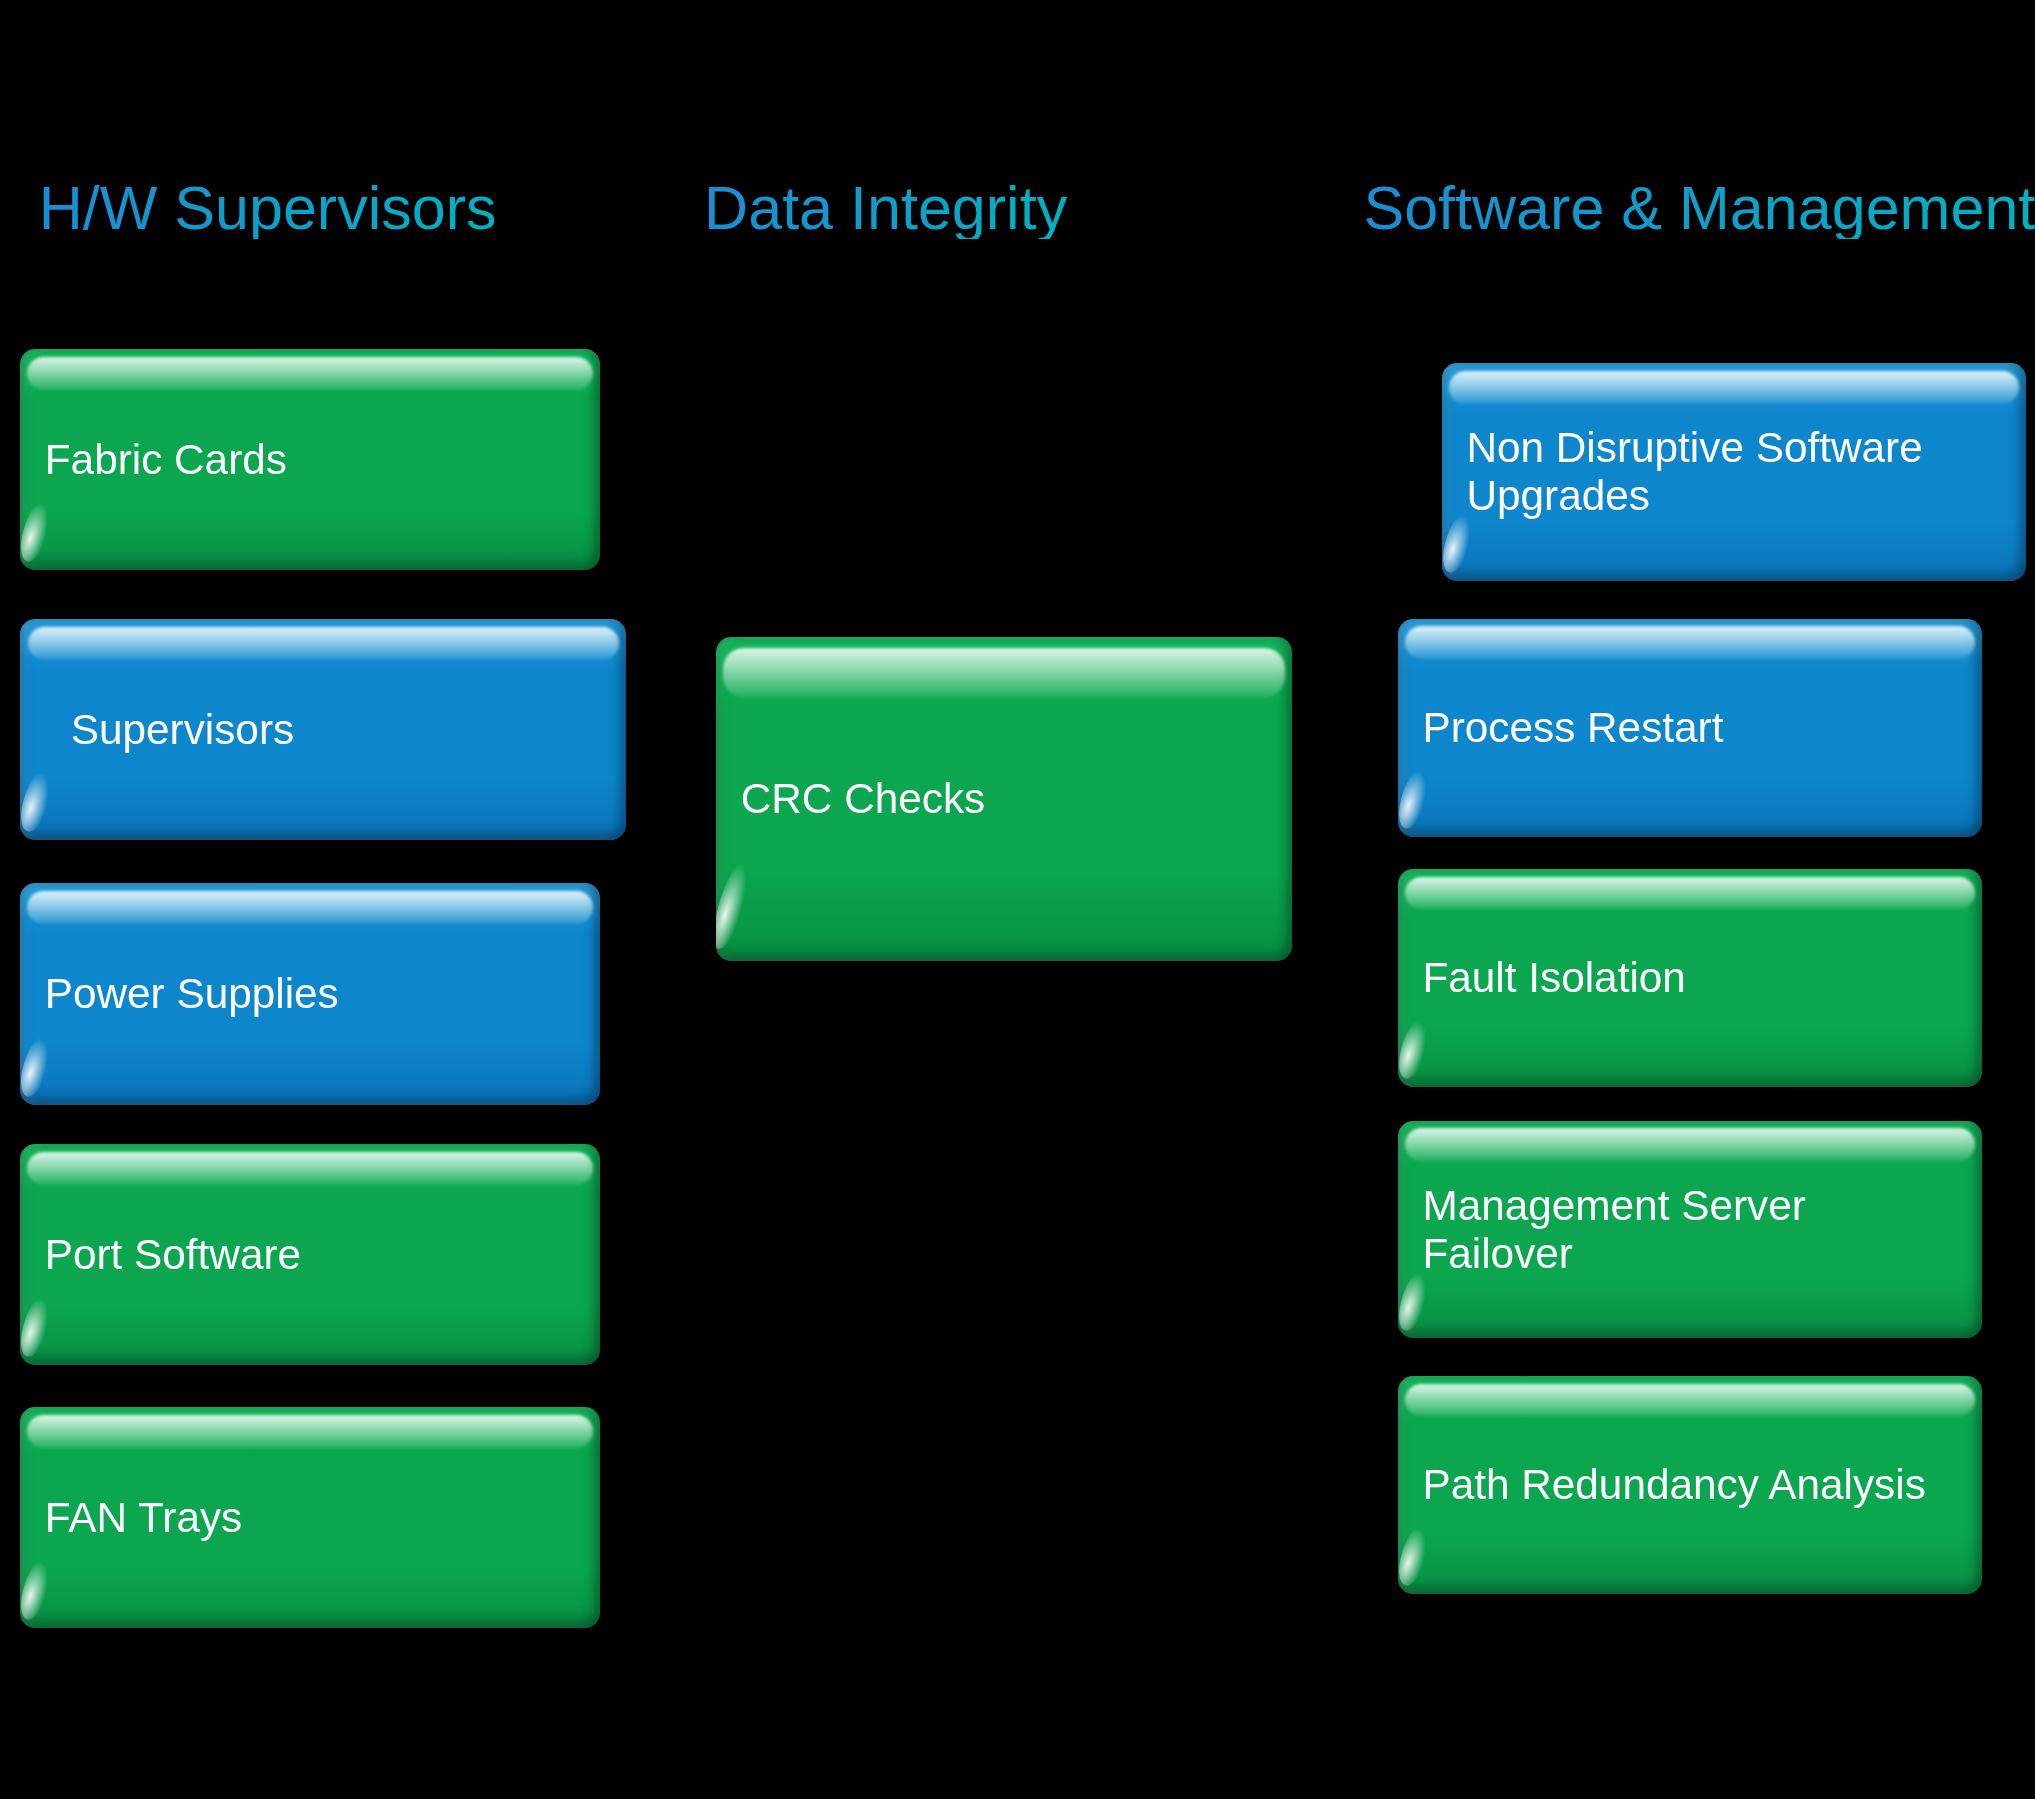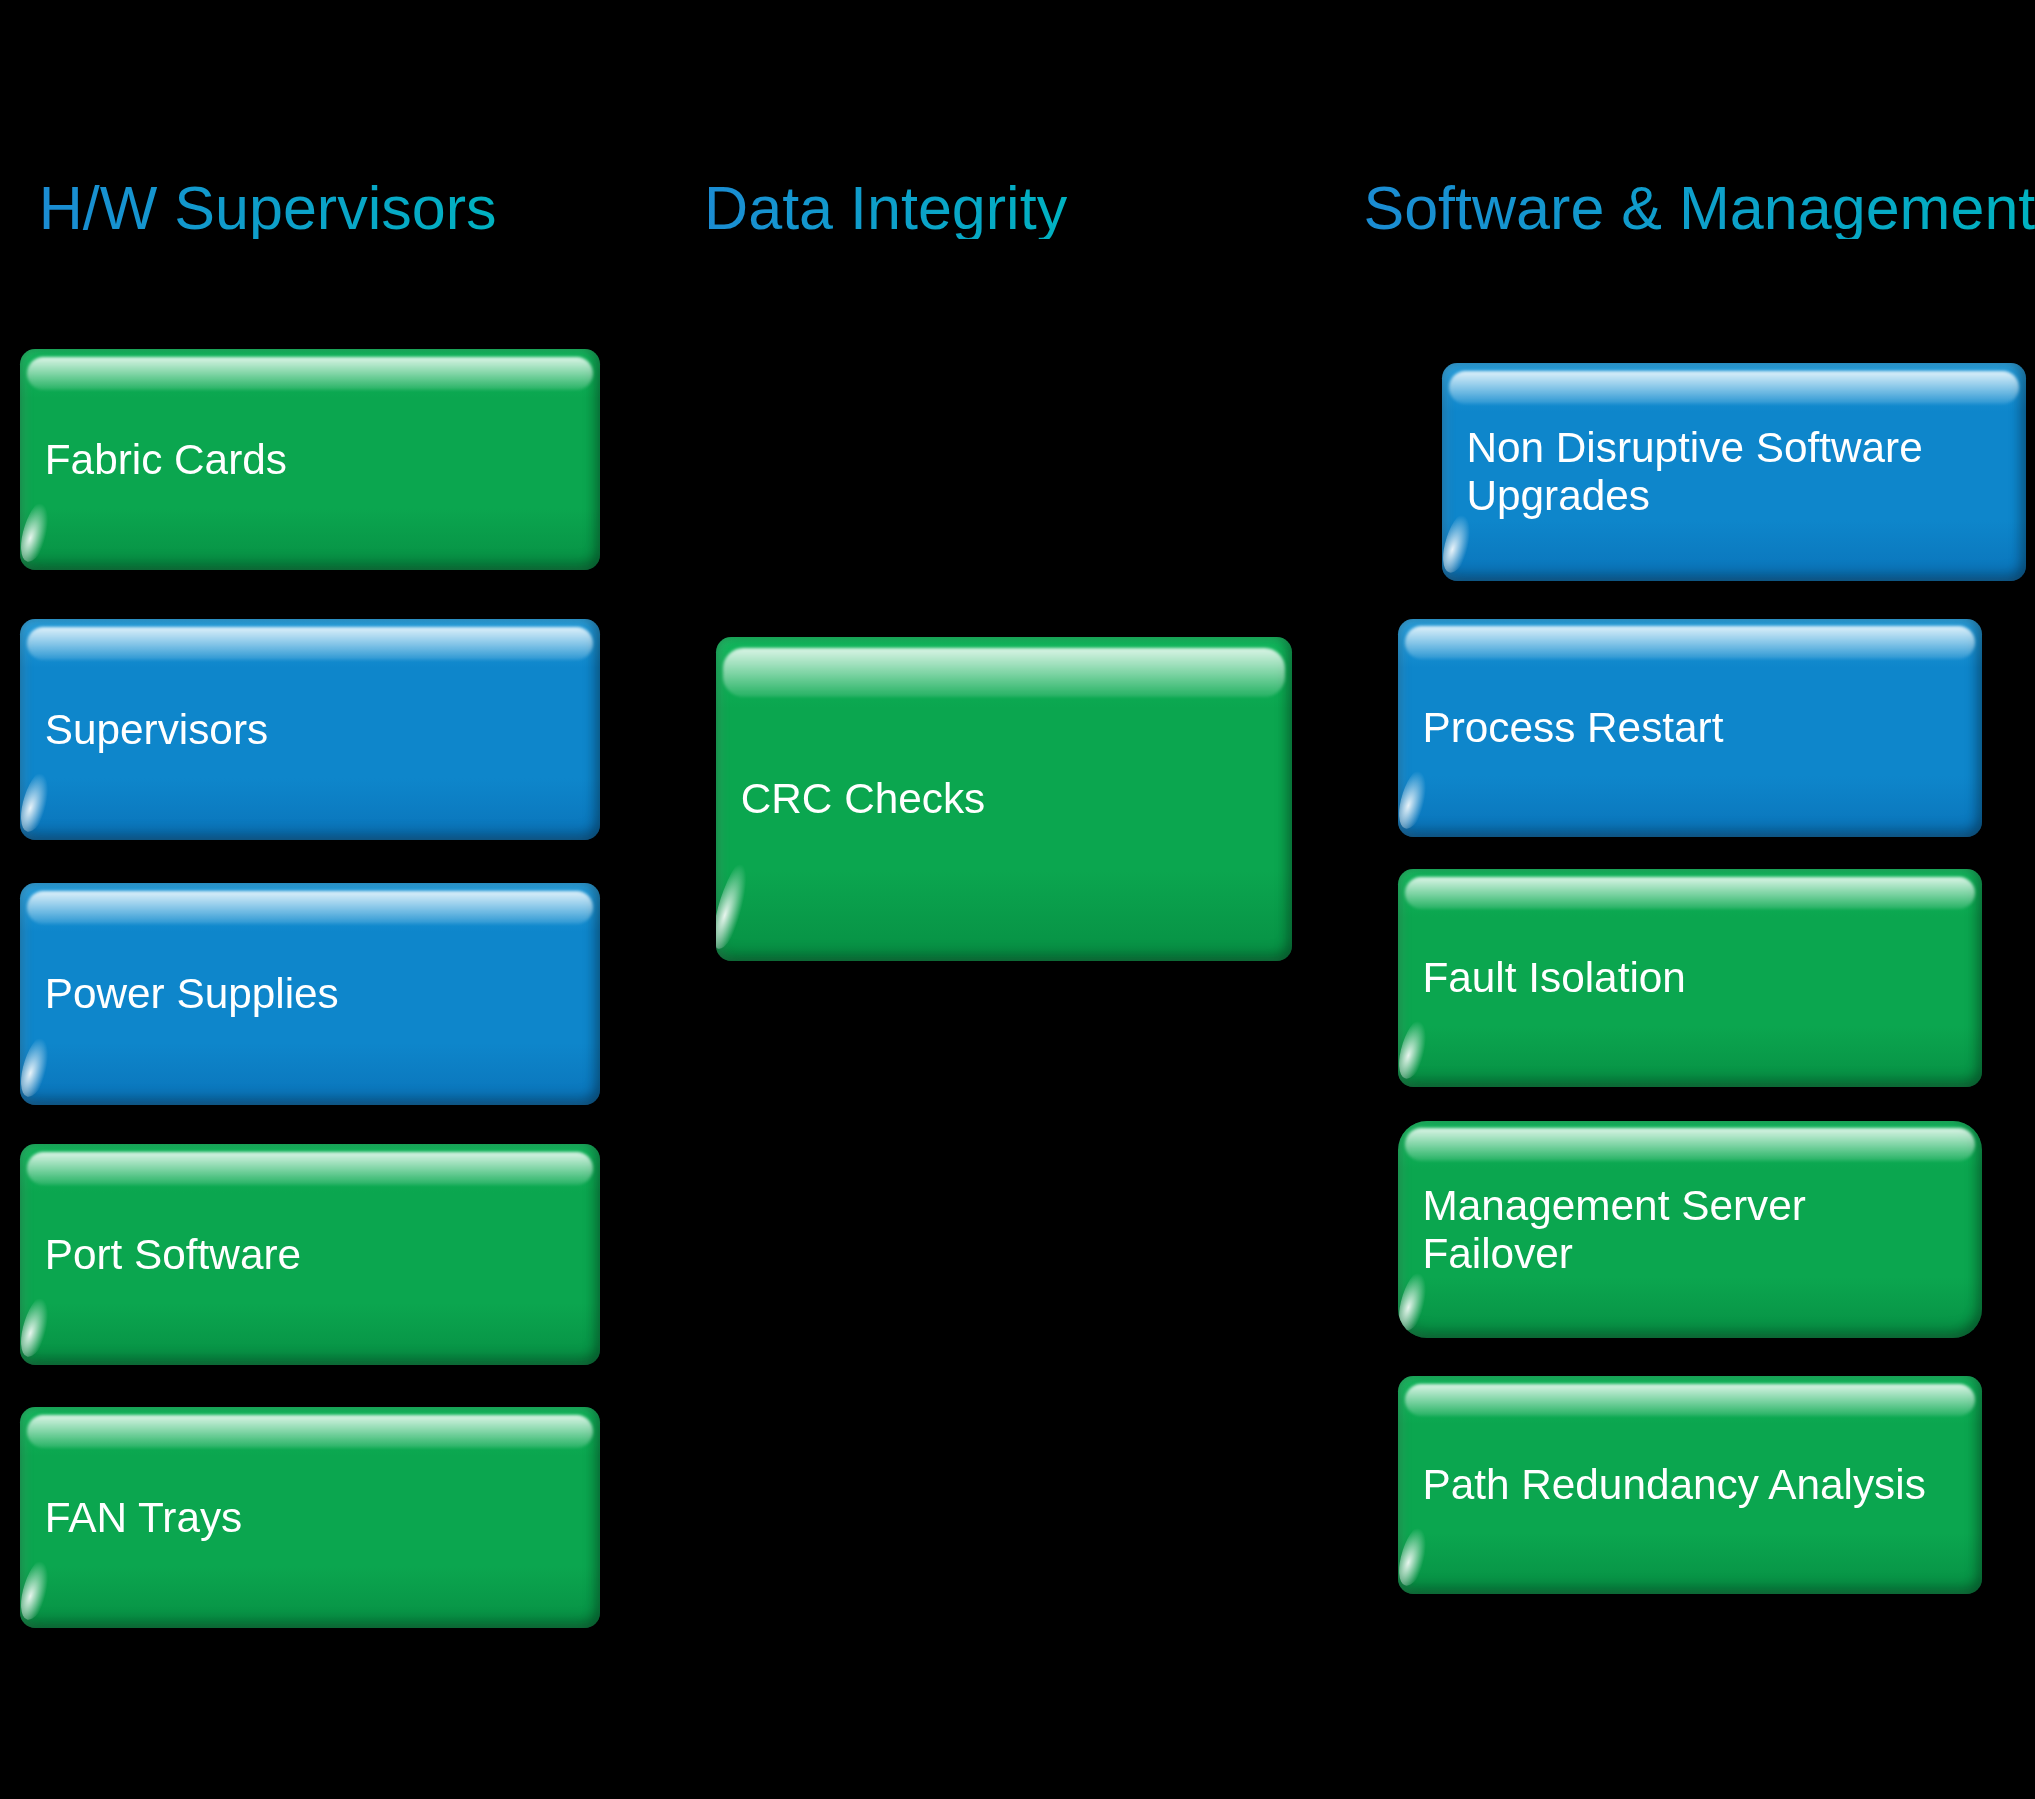--- a/index.html
+++ b/index.html
@@ -81,32 +81,32 @@
                 inset -0.3vw 0 0.5vw rgba(0,10,25,0.25);
   }
 
   
   .c1 { left: 1.0%;  width: 28.5%; height: 12.3%; text-align: right; }
   .c2 { left: 35.2%; width: 28.3%; height: 18.0%; }
   .c3 { left: 68.7%; width: 28.7%; height: 12.1%; }
 
   
   .b-fabric      { top: 19.4%; }
-  .b-supervisors { top: 34.4%; }
+  .b-supervisors { top: 34.4%; padding-left: 26px; }
   .b-power       { top: 49.1%; }
   .b-port        { top: 63.6%; }
   .b-fan         { top: 78.2%; }
 
   .b-crc         { top: 35.4%; }
   .b-fec         { top: 56.7%; }
 
   .b-ndsu        { top: 20.2%; margin-left: 44px; }
   .b-process     { top: 34.4%; }
   .b-fault       { top: 48.3%; }
-  .b-msf         { top: 62.3%; border-radius: 29px; }
+  .b-msf         { top: 62.3%; }
   .b-pra         { top: 76.5%; }
 </style>
 </head>
 <body>
 
 <div class="stage">
 
   <h2 class="heading h-c1">H/W Supervisors</h2>
   <h2 class="heading h-c2">Data Integrity</h2>
   <h2 class="heading h-c3">Software &amp; Management</h2>

